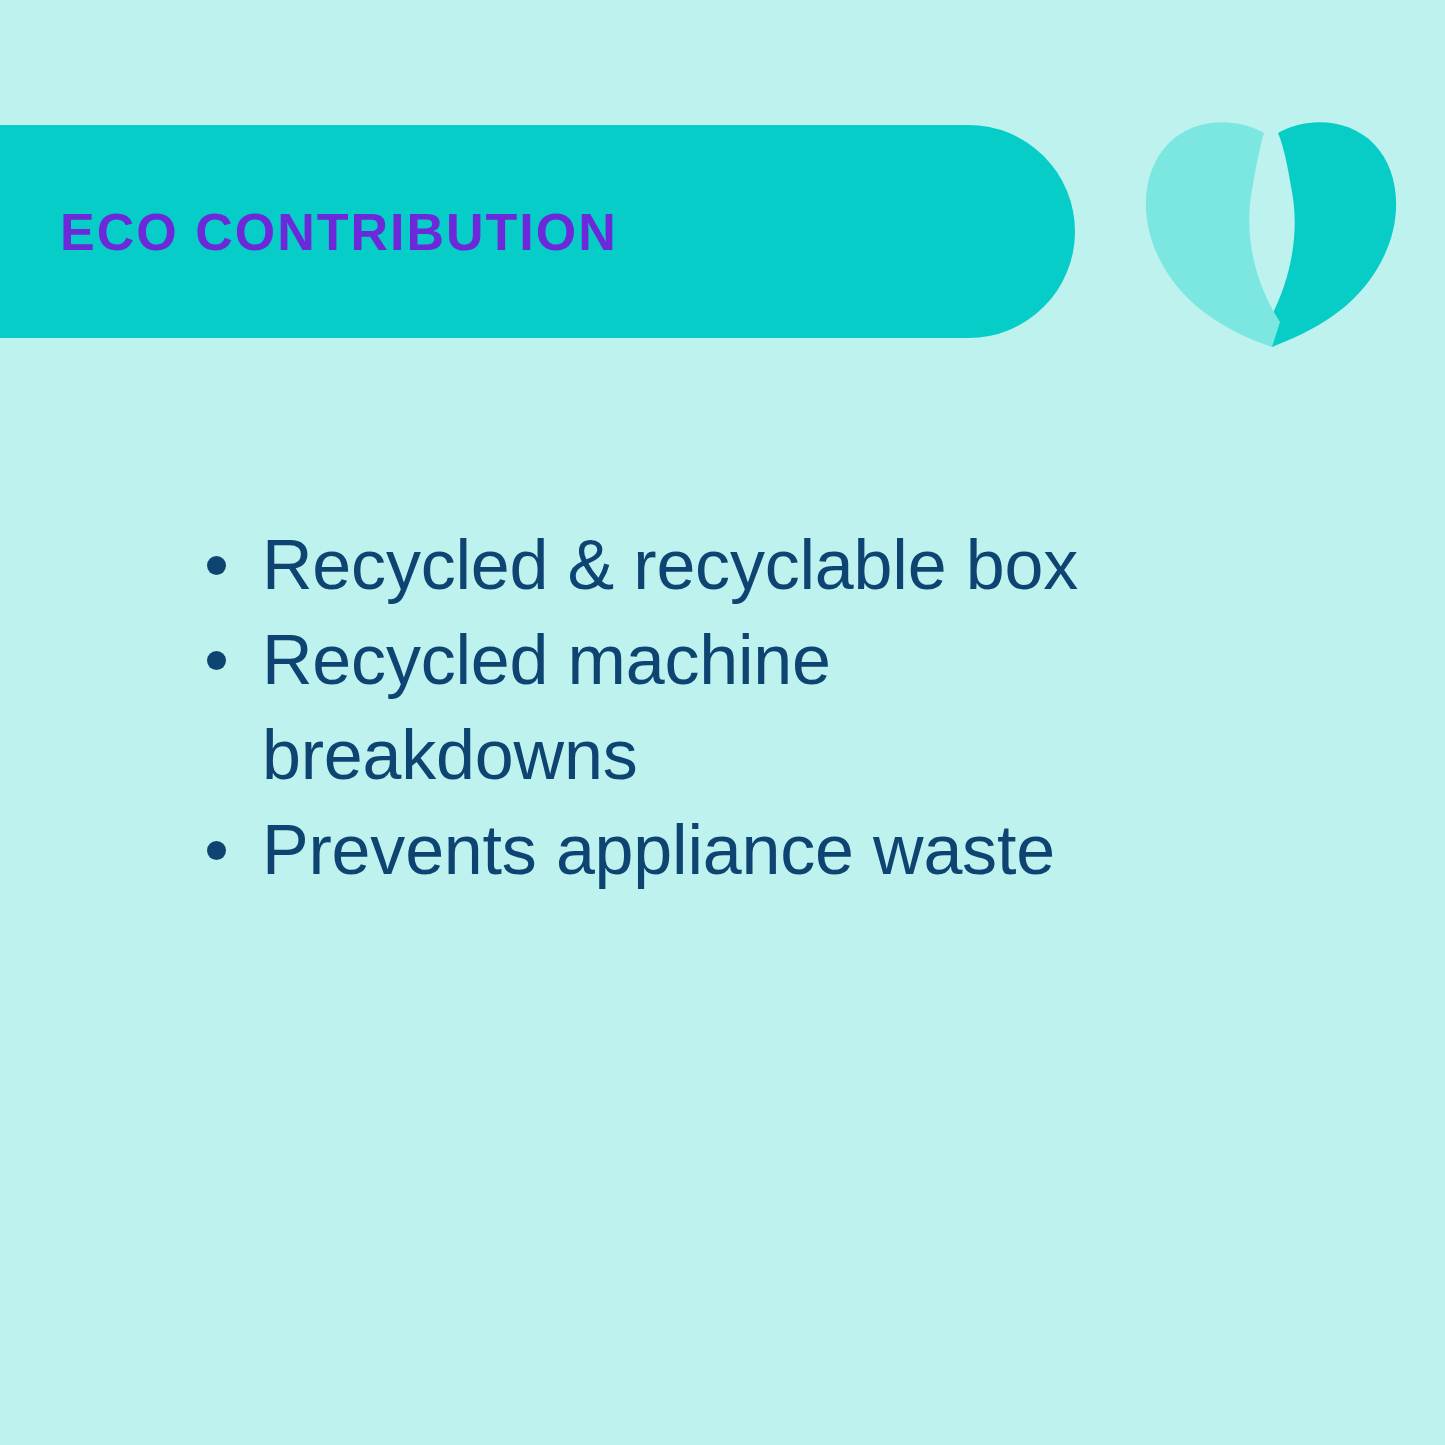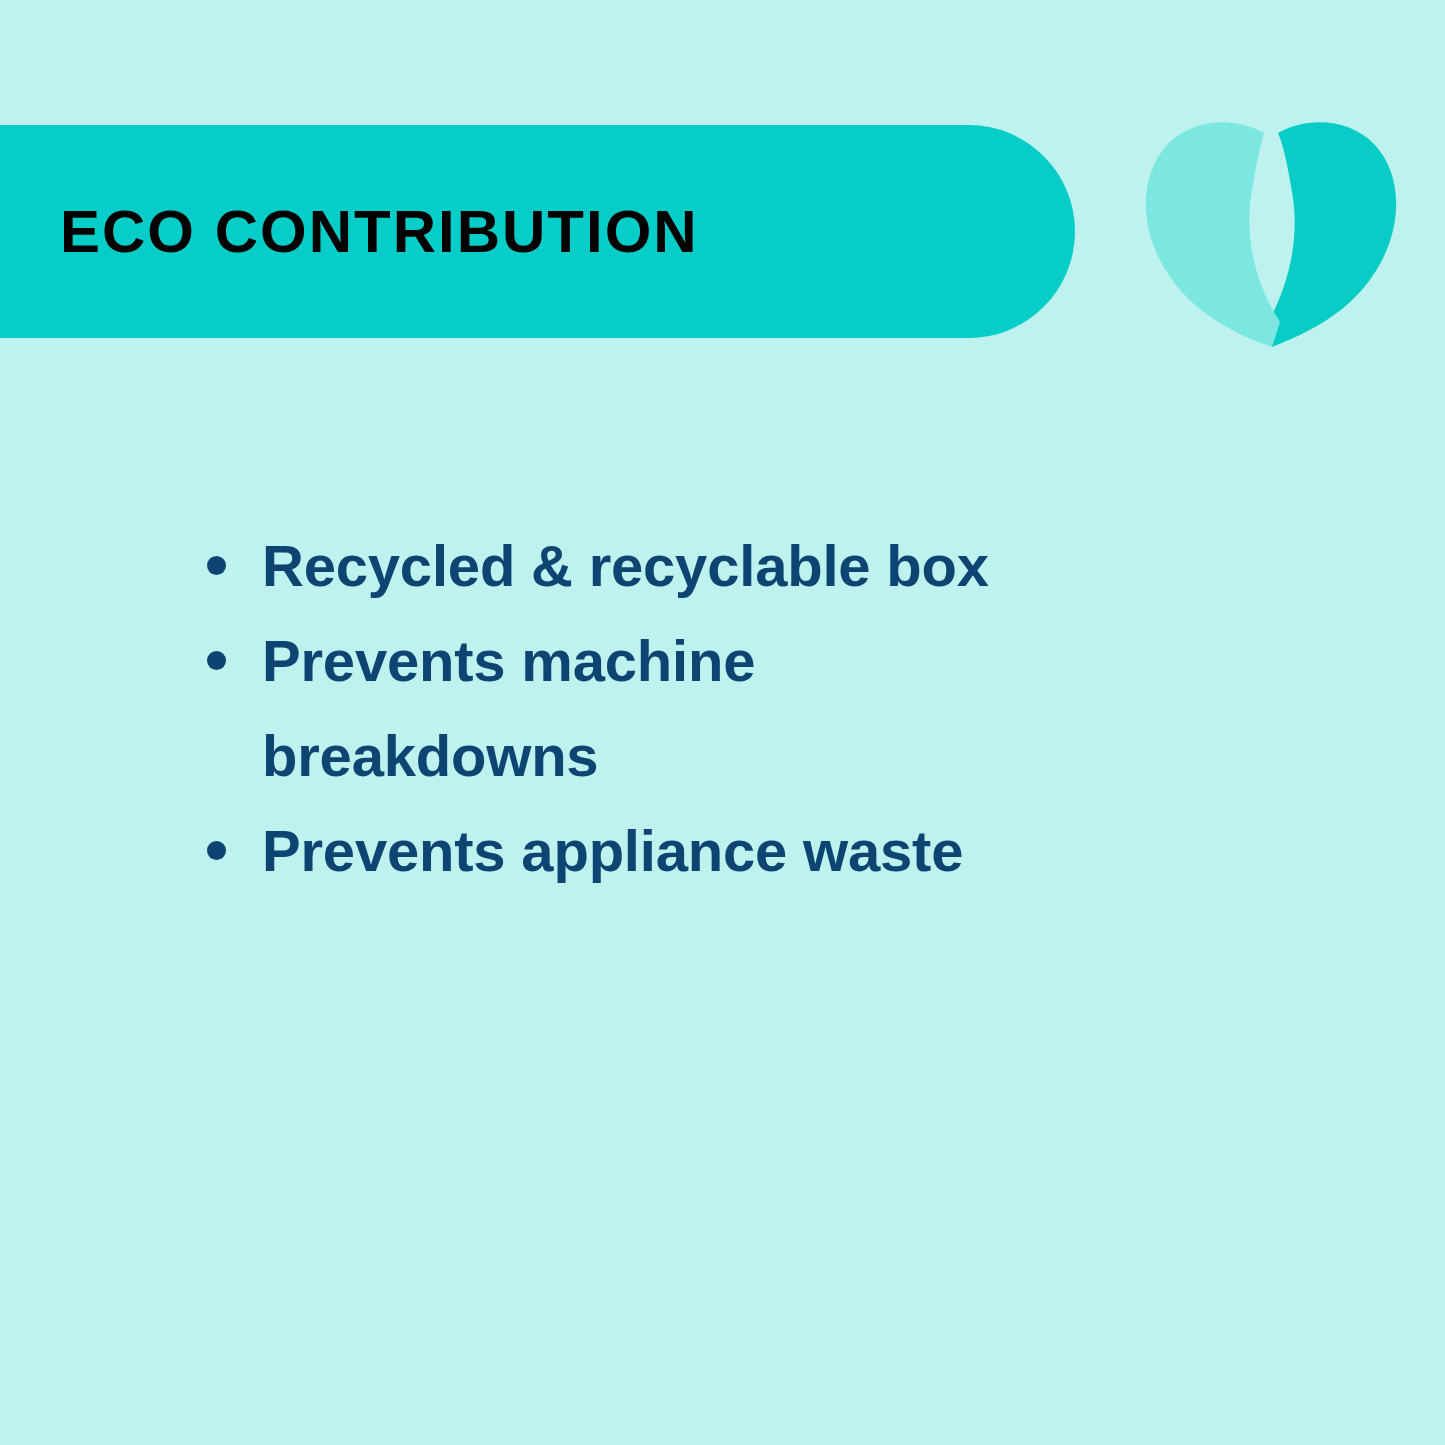--- a/index.html
+++ b/index.html
@@ -30,23 +30,23 @@
     width: 1095px;
     height: 213px;
     background: #06cdc8;
     border-radius: 0 110px 110px 0;
     display: flex;
     align-items: center;
   }
 
   #banner-title {
     margin-left: 80px;
-    color: #000000;
+    color: #6d28d9;
     font-family: "Liberation Sans", sans-serif;
-    font-size: 60px;
+    font-size: 52px;
     font-weight: bold;
     letter-spacing: 2.0px;
     line-height: 1;
     white-space: nowrap;
     text-transform: uppercase;
   }
 
   
   #heart-icon {
     position: absolute;
@@ -70,22 +70,22 @@
     margin: 0;
     padding: 0;
     list-style: none;
   }
 
   .benefit-item {
     position: relative;
     padding-left: 57px;
     color: #0e4472;
     font-family: "Liberation Sans", sans-serif;
-    font-size: 58px;
-    font-weight: bold;
+    font-size: 70px;
+    font-weight: normal;
     line-height: 95px;
     letter-spacing: -0.2px;
   }
 
   .benefit-bullet {
     position: absolute;
     left: 2px;
     top: 38px;
     width: 19px;
     height: 19px;
@@ -134,21 +134,21 @@
     </svg>
   </div>
 
   <ul id="benefits-list">
     <li class="benefit-item">
       <span class="benefit-bullet"></span>
       <span class="benefit-text">Recycled &amp; recyclable box</span>
     </li>
     <li class="benefit-item wrap-narrow">
       <span class="benefit-bullet"></span>
-      <span class="benefit-text">Prevents machine breakdowns</span>
+      <span class="benefit-text">Recycled machine breakdowns</span>
     </li>
     <li class="benefit-item">
       <span class="benefit-bullet"></span>
       <span class="benefit-text">Prevents appliance waste</span>
     </li>
   </ul>
 
 </div>
 
 </body></html>

